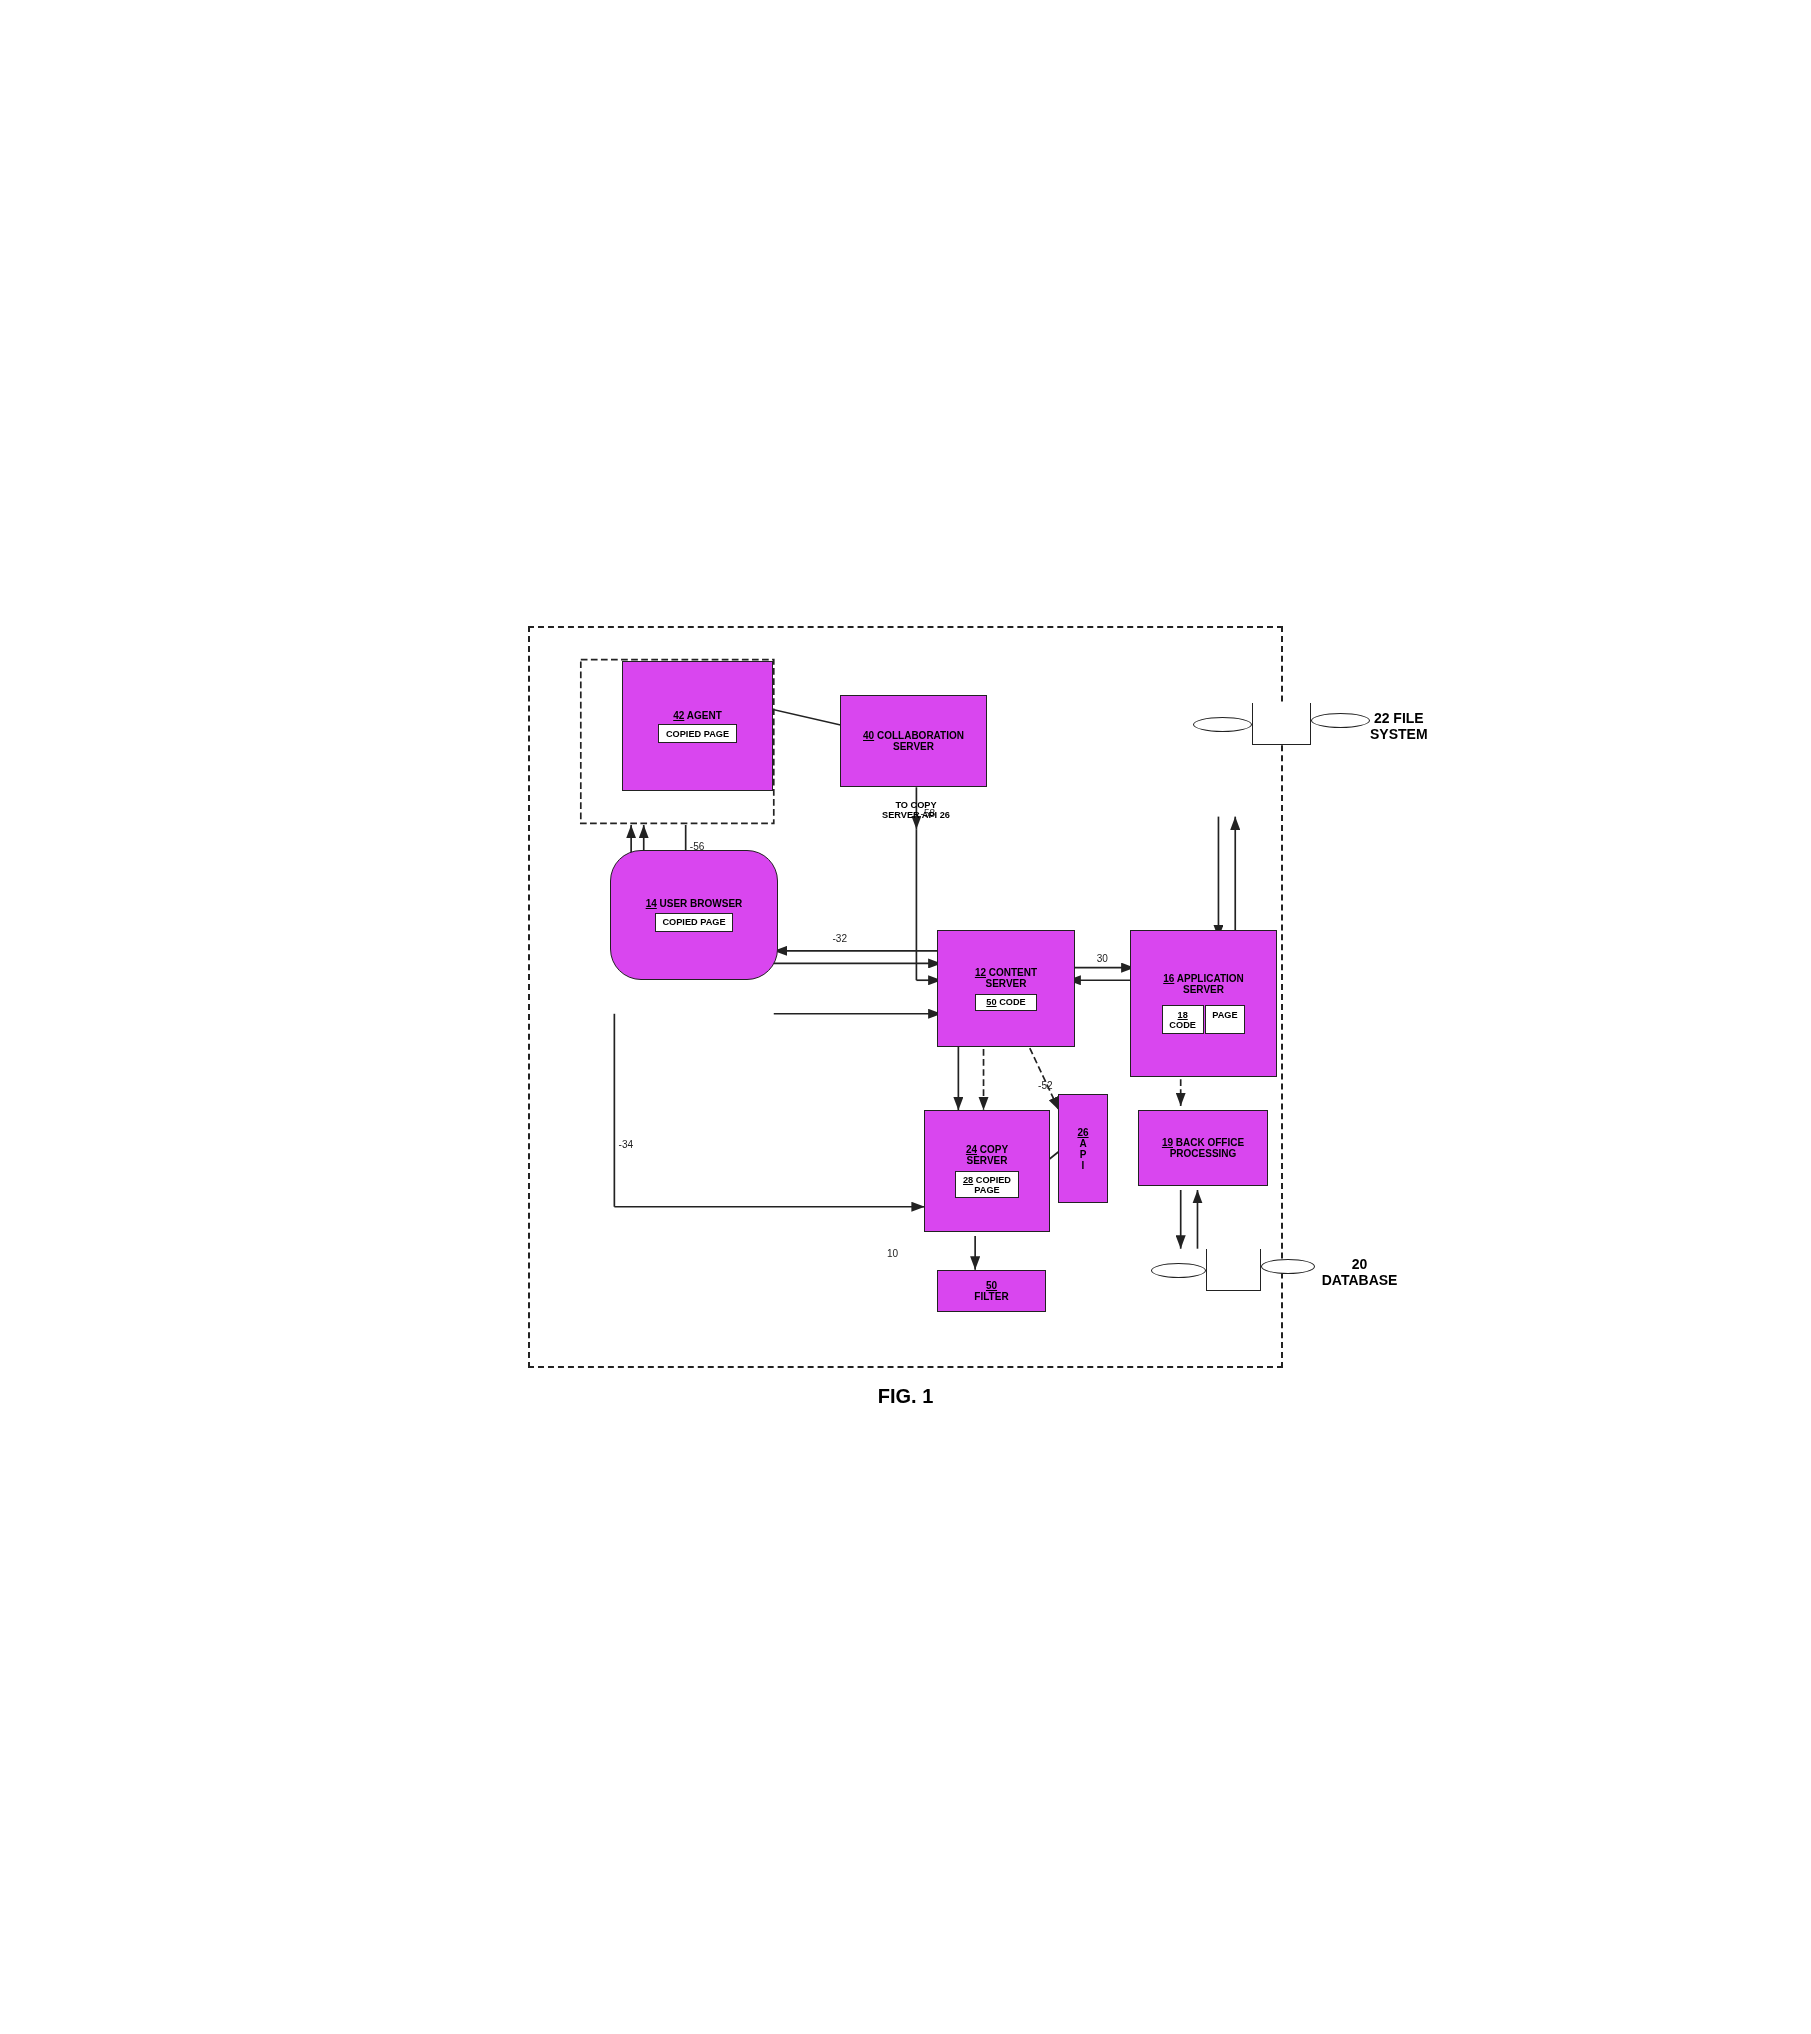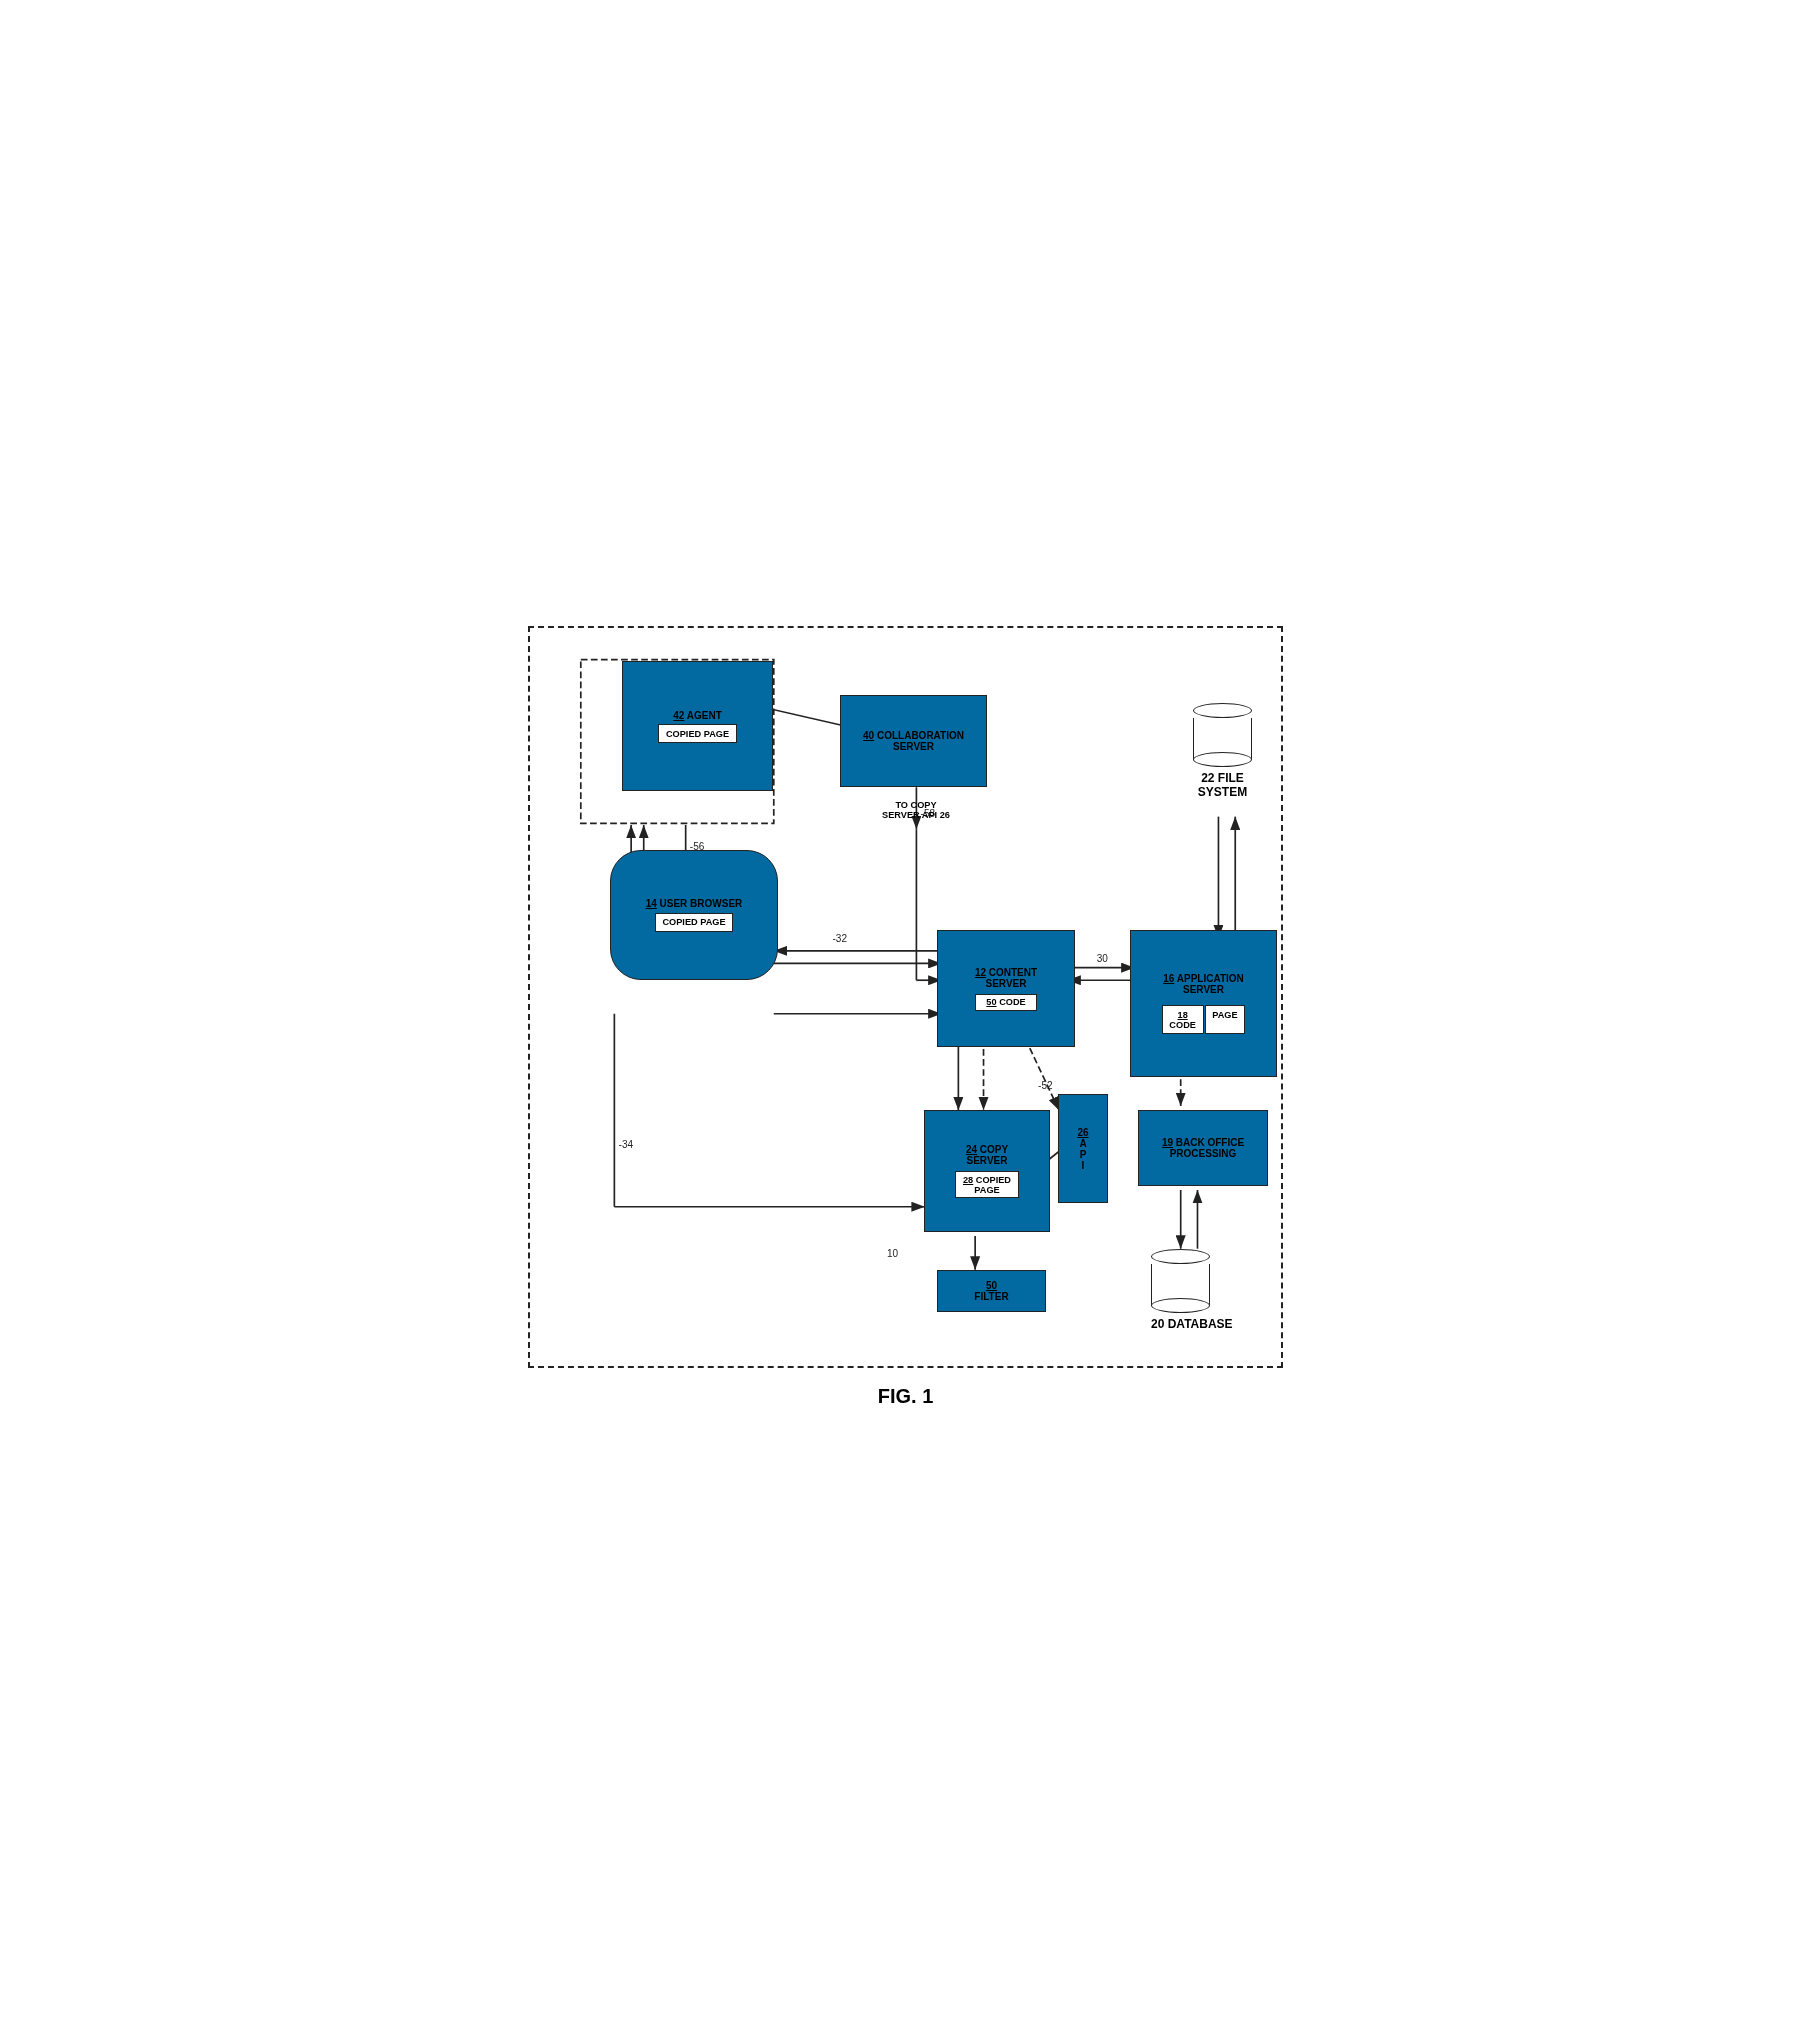--- a/index.html
+++ b/index.html
@@ -24,21 +24,21 @@
     }
     .diagram-inner {
       position: relative;
       width: 100%;
       height: 688px;
     }
     
     .box {
       position: absolute;
       border: 1.7px solid #222;
-      background: #0369a1;
+      background: #d946ef;
       text-align: center;
       font-size: 10px;
       font-weight: bold;
       display: flex;
       flex-direction: column;
       align-items: center;
       justify-content: center;
       padding: 5px;
     }
     .box .underline {
@@ -50,23 +50,23 @@
       text-align: center;
       font-size: 9.2px;
       font-weight: bold;
       padding: 3.4px 6.7px;
       margin-top: 3.4px;
     }
     
     .cylinder {
       position: absolute;
       display: flex;
-      flex-direction: column;
+      align-items: center;
       text-align: center;
-      font-size: 12px;
+      font-size: 14px;
       font-weight: bold;
     }
     .cylinder-body {
       width: 59px;
       height: 42px;
       border-left: 1.7px solid #222;
       border-right: 1.7px solid #222;
       border-bottom: 1.7px solid #222;
       position: relative;
       background: #fff;

